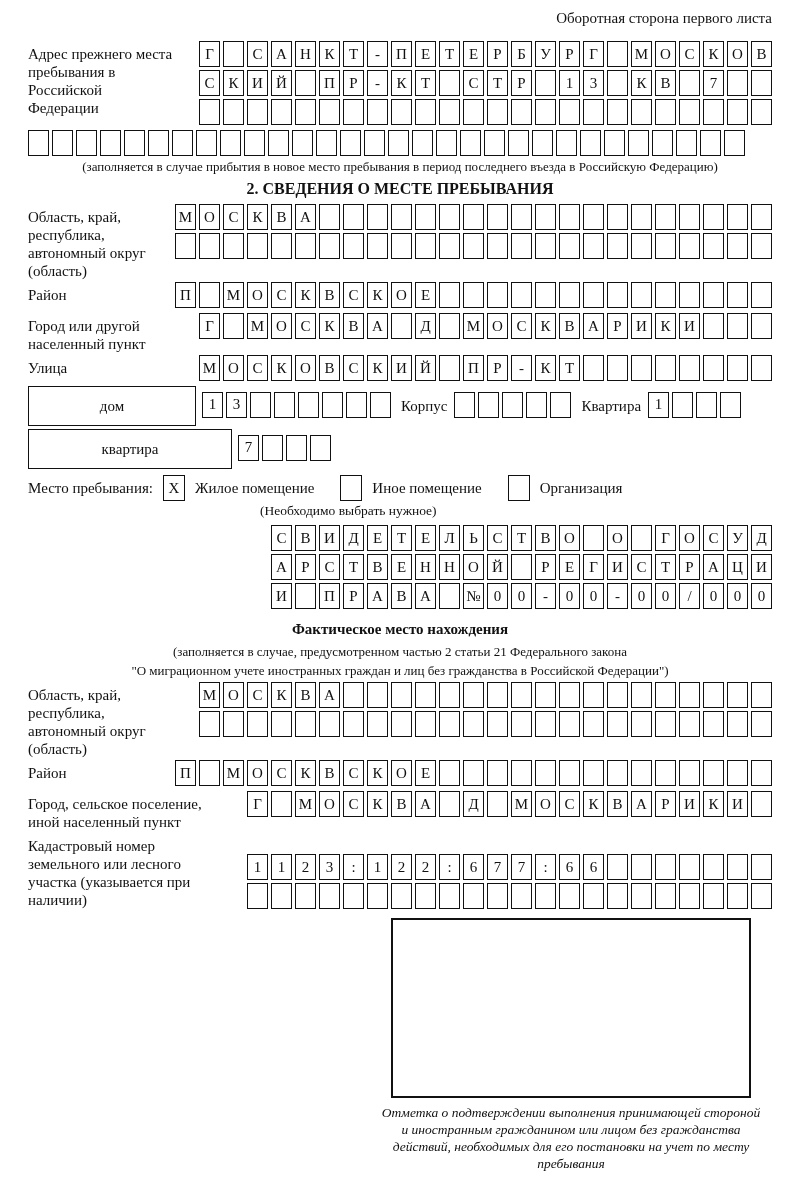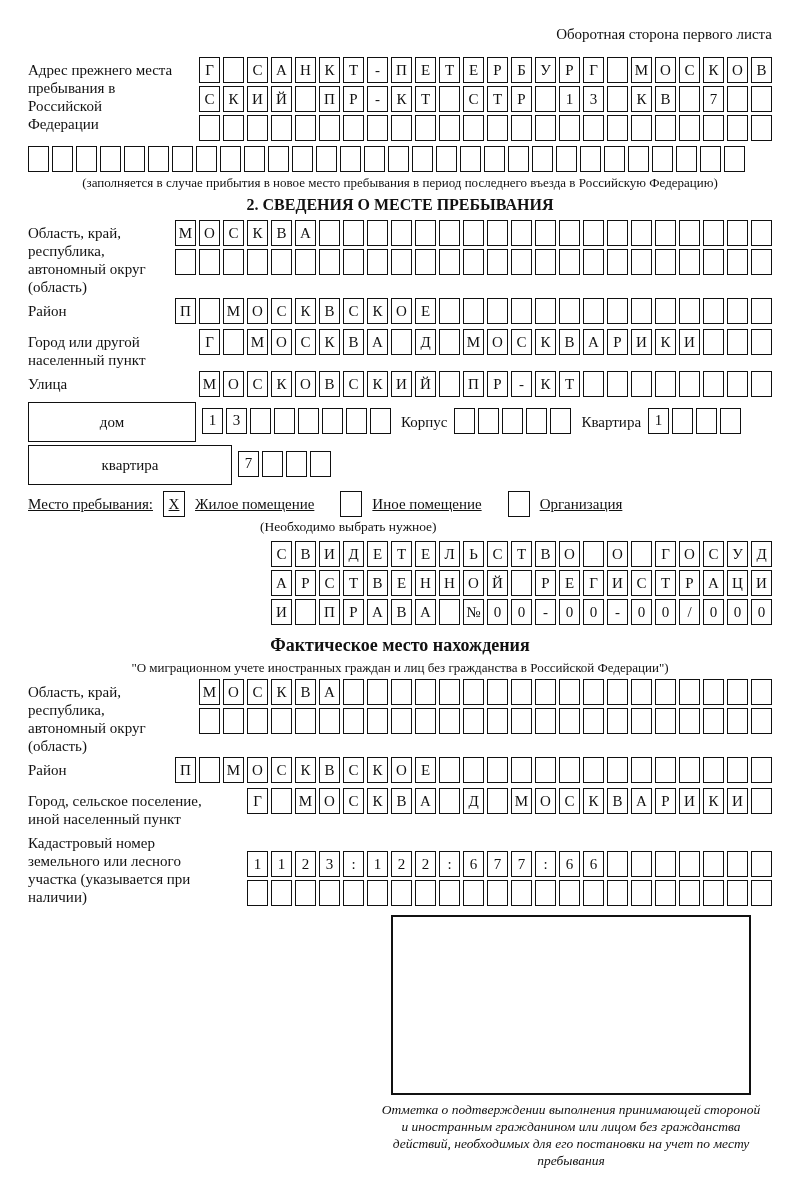--- a/index.html
+++ b/index.html
@@ -1,21 +1,21 @@
 <!DOCTYPE html>
 <html><head>
 <meta charset="utf-8">
 <style>
   * { margin:0; padding:0; box-sizing:border-box; }
   html,body { background:#ffffff; }
   .page {
     position:relative;
     width:800px; height:1180px;
     margin:0 auto;
-    padding:26px 28px 0 28px;
+    padding:10px 28px 0 28px;
     background:#ffffff;
     color:#111;
     font-family:"Liberation Serif","DejaVu Serif",serif;
     overflow:hidden;
   }
   .header-note { text-align:right; font-size:15px; line-height:17px; margin-bottom:14px; }
 
   .row-block { display:flex; align-items:flex-start; margin-bottom:2px; }
   .label { font-size:15px; line-height:18px; padding-top:4px; }
   .w145 { width:148px; }
@@ -31,33 +31,33 @@
     width:21px; height:26px; flex:0 0 21px;
     border:1.6px solid #111;
     display:flex; align-items:center; justify-content:center;
     font-size:15px; line-height:15px;
     background:#fff;
   }
   .fullrow { margin-left:0; margin-top:1px; }
   .caption { font-size:13px; line-height:16px; margin:1px 0 3px 0; }
   .center { text-align:center; }
   .h2 { text-align:center; font-weight:bold; font-size:16px; line-height:19px; margin:4px 0 6px 0; }
-  .h3 { text-align:center; font-weight:bold; font-size:18px; line-height:18px; margin:8px 0 6px 0; }
+  .h3 { text-align:center; font-weight:bold; font-size:15px; line-height:18px; margin:8px 0 6px 0; }
 
   .inline-row { display:flex; align-items:center; margin-bottom:3px; }
   .widebox {
     border:1.8px solid #111; height:40px; display:flex;
     align-items:center; justify-content:center; font-size:15px;
   }
   .housebox { width:168px; }
   .flatbox { width:204px; }
   .smalllabel { font-size:15px; padding:0 7px 0 10px; white-space:nowrap; }
   .gap6 { width:6px; }
 
-  .checkline { display:flex; align-items:center; margin:6px 0 2px 0; font-size:15px;text-decoration:underline; }
+  .checkline { display:flex; align-items:center; margin:6px 0 2px 0; font-size:15px; }
   .checkbox {
     width:22px; height:26px; border:1.6px solid #111; flex:0 0 22px;
     display:flex; align-items:center; justify-content:center; font-size:15px;
   }
   .chk-label { padding:0 26px 0 10px; }
   .choose-note { font-size:13.5px; margin:0 0 6px 232px; }
 
   .stamp-wrap { width:382px; margin-left:auto; margin-right:10px; margin-top:6px; }
   .stamp-box { width:360px; height:180px; border:2px solid #111; margin:0 auto 6px auto; background:#fff; }
   .stamp-caption { font-size:13.5px; line-height:17px; text-align:center;font-style:italic; }
@@ -463,20 +463,21 @@
           <span class="cell">0</span>
           <span class="cell">/</span>
           <span class="cell">0</span>
           <span class="cell">0</span>
           <span class="cell">0</span>
         </div>
     </div>
   </div>
 
   <div class="h3">Фактическое место нахождения</div>
+  <div class="caption center">(заполняется в случае, предусмотренном частью 2 статьи 21 Федерального закона</div>
   <div class="caption center">"О миграционном учете иностранных граждан и лиц без гражданства в Российской Федерации")</div>
 
   <div class="row-block mt2">
     <div class="label w125">Область, край, республика, автономный округ (область)</div>
     <div class="cells-col">
       <div class="cells noauto">
           <span class="cell">М</span>
           <span class="cell">О</span>
           <span class="cell">С</span>
           <span class="cell">К</span>

